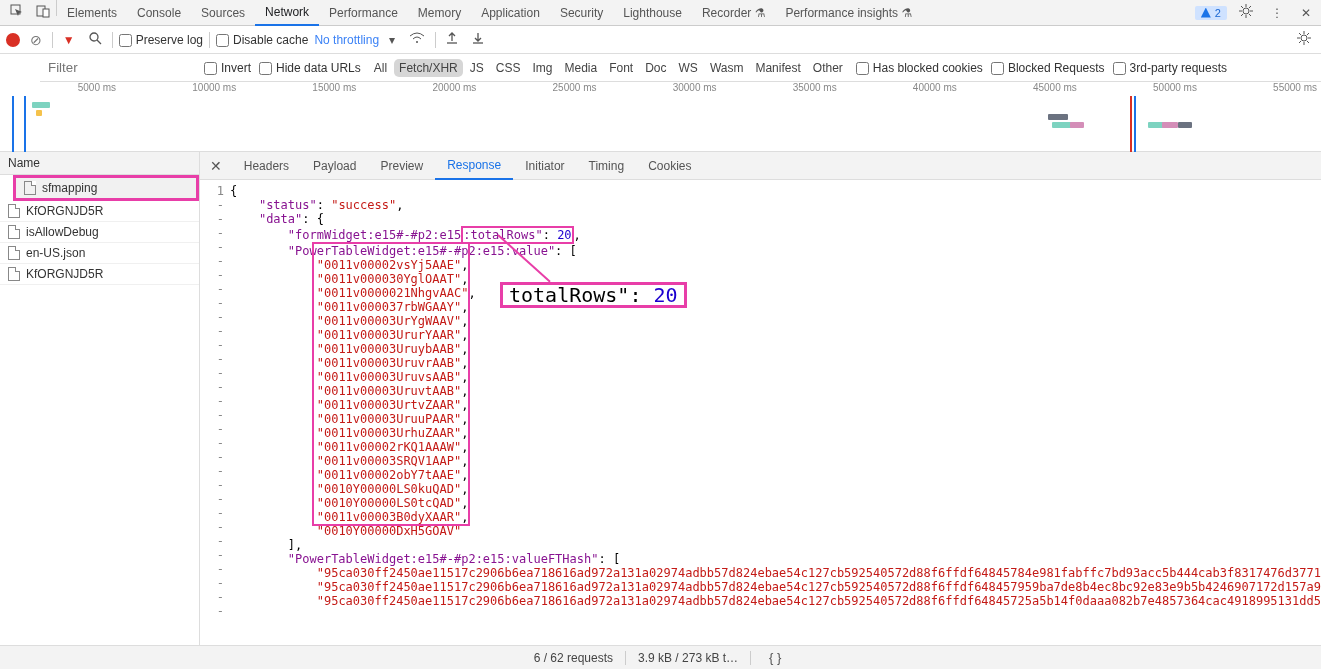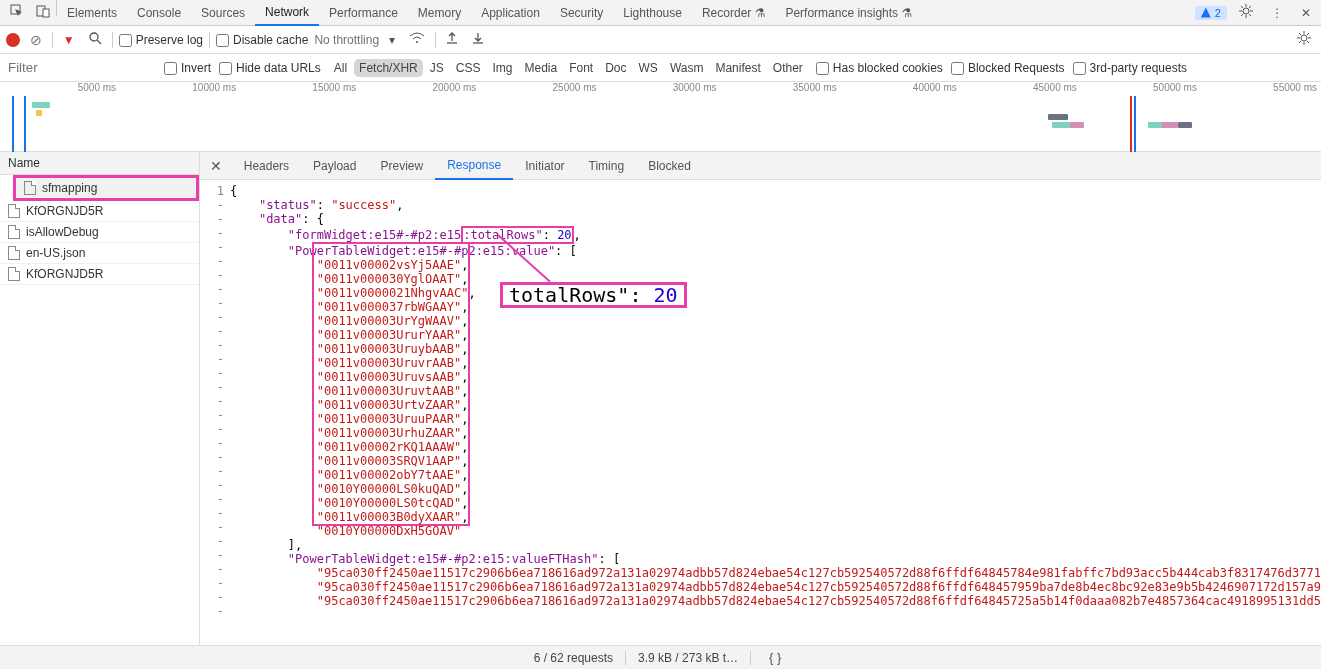--- a/index.html
+++ b/index.html
@@ -16,27 +16,27 @@
   
   
   .net-toolbar { display: flex; align-items: center; height: 28px; border-bottom: 1px solid #ddd; padding: 0 6px; gap: 6px; }
   .record-btn { width: 14px; height: 14px; border: 2px solid #d93025; border-radius: 50%; background: #d93025; cursor:pointer; }
   .clear-btn { color: #777; cursor:pointer; padding:2px 4px; font-size:14px;}
   .sep { width:1px; height:16px; background:#ccc; }
   .funnel { color:#d93025; cursor:pointer; padding:2px 4px;}
   .search-icon { color:#555; cursor:pointer; padding:2px 4px;}
   .chk { display:flex; align-items:flex-end; gap:4px; color:#333; cursor:pointer;}
   .chk input { margin:0; }
-  .throttle-select { border:none; background:transparent; color:#737373; cursor:pointer;}
+  .throttle-select { border:none; background:transparent; color:#3b82f6; cursor:pointer;}
   .arrow-down{color:#555; cursor:pointer; padding:0 4px;}
   .wifi-icon, .upload-icon, .download-icon{ color:#555; padding:2px 4px; cursor:pointer;}
   .net-toolbar .settings-right { margin-left:auto; color:#555; padding:2px 4px; cursor:pointer;}
   
   
-  .filter-bar { display:flex; align-items:center; height:28px; border-bottom:1px solid #ddd; padding:0 6px; gap:8px; }
+  .filter-bar { display:flex; align-items:center; height:28px; border-bottom:1px solid #ddd; padding:0 6px; gap:8px;margin-left:40px; }
   .filter-input { border:none; color:#888; width:150px; padding:2px; }
   .type-filter { color:#444; cursor:pointer; padding:2px 5px; border-radius:5px;}
   .type-filter.active { background:#d6d6d6; }
   
   
   .overview { height:70px; border-bottom:1px solid #ddd; position:relative; background:#fff;}
   .overview .ruler { display:flex; height:14px; background:#fff;}
   .overview .ruler div { flex:1; font-size:10px; color:#888; text-align:right; padding-right:4px;}
   .overview .lanes { position:relative; height:56px; }
   .lane-mark { position:absolute; height:6px; border-radius:1px;}
@@ -294,21 +294,21 @@
   <div class="right-pane">
     <div class="detail-tabs">
       <span class="close">✕</span>
       <div id="detail-tab-container" style="display:flex;">
           <div class="tab">Headers</div>
           <div class="tab">Payload</div>
           <div class="tab">Preview</div>
           <div class="tab active">Response</div>
           <div class="tab">Initiator</div>
           <div class="tab">Timing</div>
-          <div class="tab">Blocked</div>
+          <div class="tab">Cookies</div>
         </div>
     </div>
     <div class="response-body">
       <div class="gutter">
         <div>1</div>
         <div class="fold-dash">-</div>
         <div class="fold-dash">-</div>
         <div class="fold-dash">-</div>
         <div class="fold-dash">-</div>
         <div class="fold-dash">-</div>

